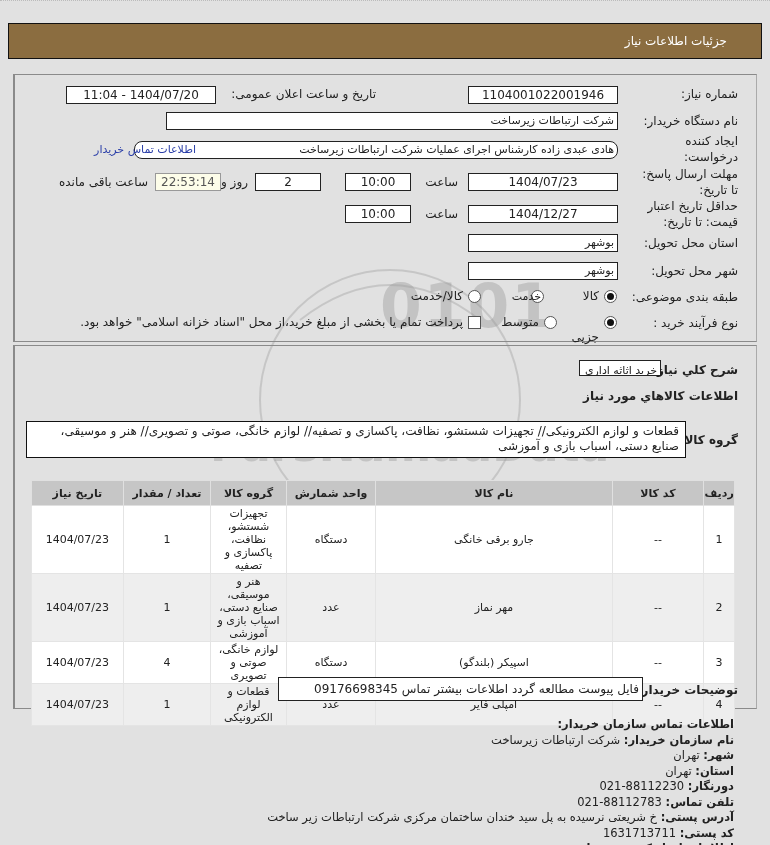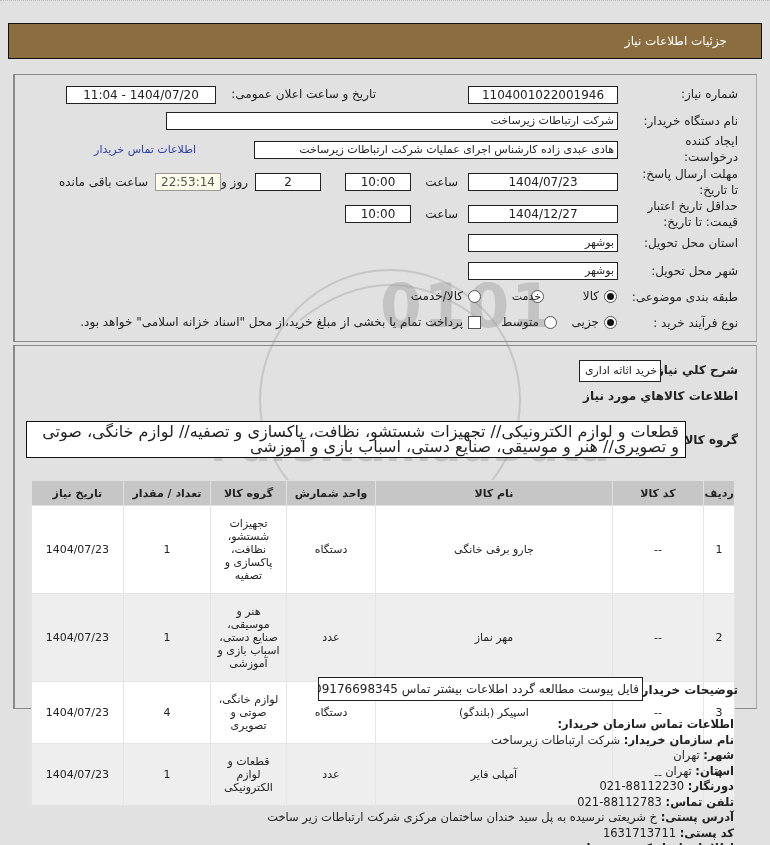--- a/index.html
+++ b/index.html
@@ -49,21 +49,21 @@
 
   table.items {
     position: absolute; left: 16px; width: 704px; top: 134px;
     border-collapse: collapse; background: #fff; font-size: 11px;
   }
   table.items th {
     background: #c6c6c6; font-weight: bold; height: 25px; border: 1px solid #e0e0e0;
     color: #222; font-size: 11px;
   }
   table.items td {
-    border: 1px solid #e4e4e4; text-align: center; vertical-align: middle; padding: 11px 3px;
+    border: 1px solid #e4e4e4; text-align: center; vertical-align: middle; padding: 1px 3px;
     line-height: 13px; color: #222;
   }
   table.items tr.alt td { background: #eeeeee; }
 
   .watermark { position: absolute; pointer-events: none; color: rgba(140,140,140,0.35); font-weight: bold; }
 
   .contact { position: absolute; right: 36px; top: 717px; width: 560px; text-align: right; line-height: 15.5px; font-size: 11.5px; }
   .contact .k { font-weight: bold; }
 </style>
 </head>
@@ -87,21 +87,21 @@
   <div class="lbl" style="right:18px; top:12px; font-size:12px;">شماره نیاز:</div>
   <div class="field" style="right:138px; top:11px; width:150px;text-align:center;">1104001022001946</div>
   <div class="lbl" style="right:380px; top:12px; font-size:12px;">تاریخ و ساعت اعلان عمومی:</div>
   <div class="field" style="right:540px; top:11px; width:150px;">1404/07/20 - 11:04</div>
 
   <div class="lbl" style="right:18px; top:39px; font-size:12px;">نام دستگاه خریدار:</div>
   <div class="field right" style="right:138px; top:37px; width:452px;">شرکت ارتباطات زیرساخت</div>
 
   <div class="lbl" style="right:18px; top:59px; font-size:12px;">ایجاد کننده</div>
   <div class="lbl" style="right:18px; top:75px; font-size:12px;">درخواست:</div>
-  <div class="field right" style="right:138px; top:66px; width:364px;">هادی عبدی زاده کارشناس اجرای عملیات شرکت ارتباطات زیرساخت</div>
+  <div class="field right" style="right:138px; top:66px; width:484px;border-radius:8px;">هادی عبدی زاده کارشناس اجرای عملیات شرکت ارتباطات زیرساخت</div>
   <div class="link" style="right:560px; top:68px;">اطلاعات تماس خریدار</div>
 
   <div class="lbl" style="right:18px; top:92px; font-size:12px;">مهلت ارسال پاسخ:</div>
   <div class="lbl" style="right:18px; top:108px; font-size:12px;">تا تاریخ:</div>
   <div class="field" style="right:138px; top:98px; width:150px;">1404/07/23</div>
   <div class="lbl" style="right:298px; top:100px; font-size:12px;">ساعت</div>
   <div class="field" style="right:345px; top:98px; width:66px;">10:00</div>
   <div class="field" style="right:435px; top:98px; width:66px;">2</div>
   <div class="lbl" style="right:508px; top:100px; font-size:12px;">روز و</div>
   <div class="field timer" style="right:535px; top:98px; width:66px;">22:53:14</div>
@@ -122,34 +122,34 @@
   <div class="lbl" style="right:18px; top:215px; font-size:12px;">طبقه بندی موضوعی:</div>
   <div class="radio on" style="right:139px; top:215px;"></div>
   <div class="lbl" style="right:157px; top:214px; font-size:12px;">کالا</div>
   <div class="radio" style="right:212px; top:215px;"></div>
   <div class="lbl" style="right:215px; top:214px; font-size:11px;">خدمت</div>
   <div class="radio" style="right:275px; top:215px;"></div>
   <div class="lbl" style="right:293px; top:214px; font-size:12px;">کالا/خدمت</div>
 
   <div class="lbl" style="right:18px; top:241px; font-size:12px;">نوع فرآیند خرید :</div>
   <div class="radio on" style="right:139px; top:241px;"></div>
-  <div class="lbl" style="right:157px; top:240px; font-size:12px;">جزیی</div>
+  <div class="lbl" style="right:157px; top:255px; font-size:12px;">جزیی</div>
   <div class="radio" style="right:199px; top:241px;"></div>
   <div class="lbl" style="right:217px; top:240px; font-size:12px;">متوسط</div>
   <div class="checkbox" style="right:275px; top:241px;"></div>
   <div class="lbl" style="right:293px; top:240px; font-size:12px;">پرداخت تمام یا بخشی از مبلغ خرید،از محل "اسناد خزانه اسلامی" خواهد بود.</div>
 </div>
 
 <div class="panel" id="panel-details">
   <div class="lbl bold" style="right:18px; top:17px;">شرح کلي نياز:</div>
-  <div class="field right" style="right:95px; top:14px; width:82px; height:22px; line-height:20px;">خرید اثاثه اداری</div>
+  <div class="field right" style="right:95px; top:14px; width:82px; height:16px; line-height:20px;">خرید اثاثه اداری</div>
   <div class="lbl bold" style="right:18px; top:43px;">اطلاعات کالاهاي مورد نياز</div>
 
   <div class="lbl bold" style="right:18px; top:87px;">گروه کالا:</div>
-  <div class="abs" style="right:70px; top:75px; width:660px; height:37px; background:#fff; border:1px solid #111; padding:2px 6px; text-align:right; line-height:15px; font-size:16px;">قطعات و لوازم الکترونیکی// تجهیزات شستشو، نظافت، پاکسازی و تصفیه// لوازم خانگی، صوتی و تصویری// هنر و موسیقی، صنایع دستی، اسباب بازی و آموزشی</div>
+  <div class="abs" style="right:70px; top:75px; width:660px; height:37px; background:#fff; border:1px solid #111; padding:2px 6px; text-align:right; line-height:15px; font-size:12px;">قطعات و لوازم الکترونیکی// تجهیزات شستشو، نظافت، پاکسازی و تصفیه// لوازم خانگی، صوتی و تصویری// هنر و موسیقی، صنایع دستی، اسباب بازی و آموزشی</div>
 
   <table class="items">
     <thead>
       <tr>
         <th style="width:24px;">ردیف</th>
         <th style="width:90px;">کد کالا</th>
         <th style="width:232px;">نام کالا</th>
         <th style="width:88px;">واحد شمارش</th>
         <th style="width:74px;">گروه کالا</th>
         <th style="width:86px;margin-left:16px;">تعداد / مقدار</th>
@@ -190,21 +190,21 @@
         <td>آمپلی فایر</td>
         <td>عدد</td>
         <td>قطعات و لوازم الکترونیکی</td>
         <td>1</td>
         <td>1404/07/23</td>
       </tr>
     </tbody>
   </table>
 
   <div class="lbl bold" style="right:18px; top:337px;">توضیحات خریدار:</div>
-  <div class="field right" style="right:113px; top:331px; width:325px; height:24px; line-height:22px; font-size:12px;">فایل پیوست مطالعه گردد اطلاعات بیشتر تماس 09176698345</div>
+  <div class="field right" style="right:113px; top:331px; width:365px; height:24px; line-height:22px; font-size:12px;">فایل پیوست مطالعه گردد اطلاعات بیشتر تماس 09176698345</div>
 </div>
 
 <div class="contact">
   <div><span class="k">اطلاعات تماس سازمان خریدار:</span></div>
   <div><span class="k">نام سازمان خریدار:</span> <span>شرکت ارتباطات زیرساخت</span></div>
   <div><span class="k">شهر:</span> <span>تهران</span></div>
   <div><span class="k">استان:</span> <span>تهران</span></div>
   <div><span class="k">دورنگار:</span> <span>88112230-021</span></div>
   <div><span class="k">تلفن تماس:</span> <span>88112783-021</span></div>
   <div><span class="k">آدرس پستی:</span> <span>خ شریعتی نرسیده به پل سید خندان ساختمان مرکزی شرکت ارتباطات زیر ساخت</span></div>

